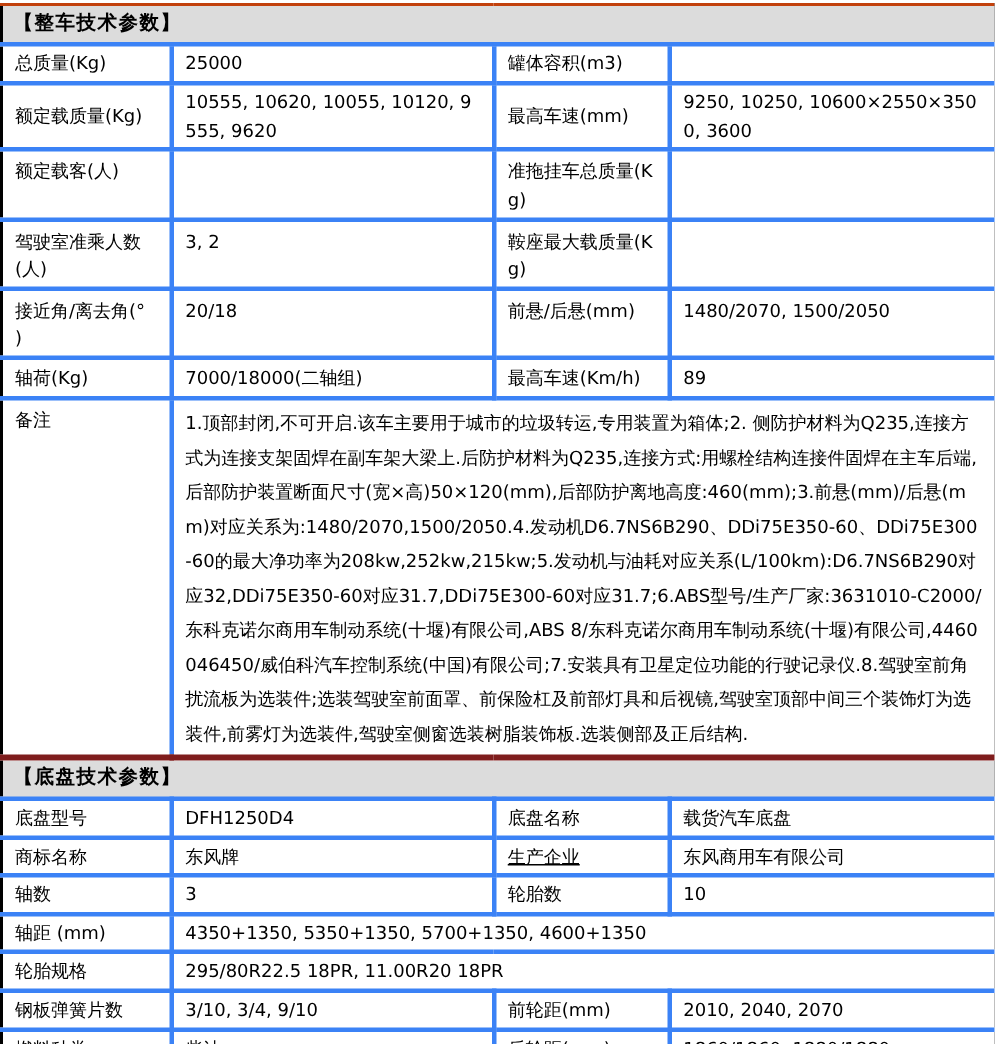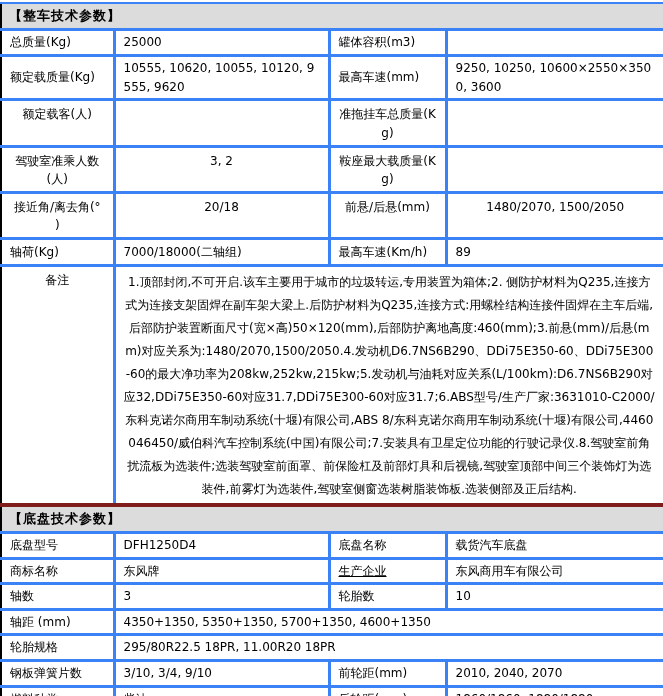--- a/index.html
+++ b/index.html
@@ -23,29 +23,29 @@
   }
   td.lab{padding:2px 10px 2px 7px;}
   tr.sec td{
     background:#dcdcdc;
     font-weight:bold;
     font-size:13px;
     padding-left:7px;
     letter-spacing:1px;
   }
   tr.sec2 td{border-top:4px solid #7f1d1d;}
-  tr.top td{vertical-align:top;padding-top:4px;text-align:center;}
+  tr.top td{vertical-align:top;padding-top:4px;}
   td.remark-cell{
     vertical-align:top;
     line-height:23px;
     padding:4px 10px 2px 9px;
     margin-left:11px;
   }
   .ul{text-decoration:underline;}
-  table.spec tr:first-child td{border-top:2px solid #3b82f6;}
+  table.spec tr:first-child td{border-top:2px solid #c2410c;}
   table.spec tr:last-child td{border-bottom:2px solid #000;}
   table.spec td:first-child{border-left:2px solid #000;}
   table.spec td:last-child{border-right:2px solid #000;}
 </style>
 </head>
 <body>
 
 <table class="spec">
   <colgroup>
     <col style="width:113px">

